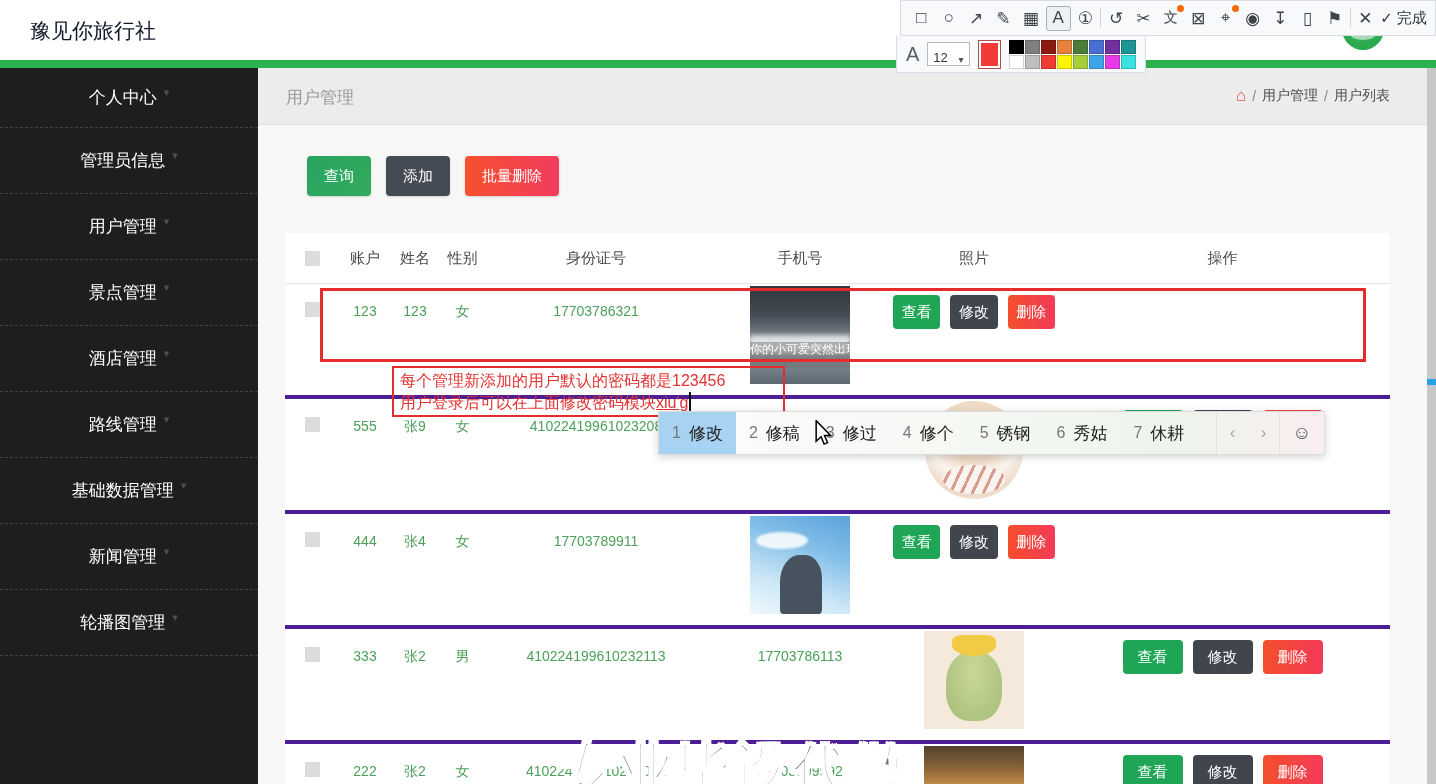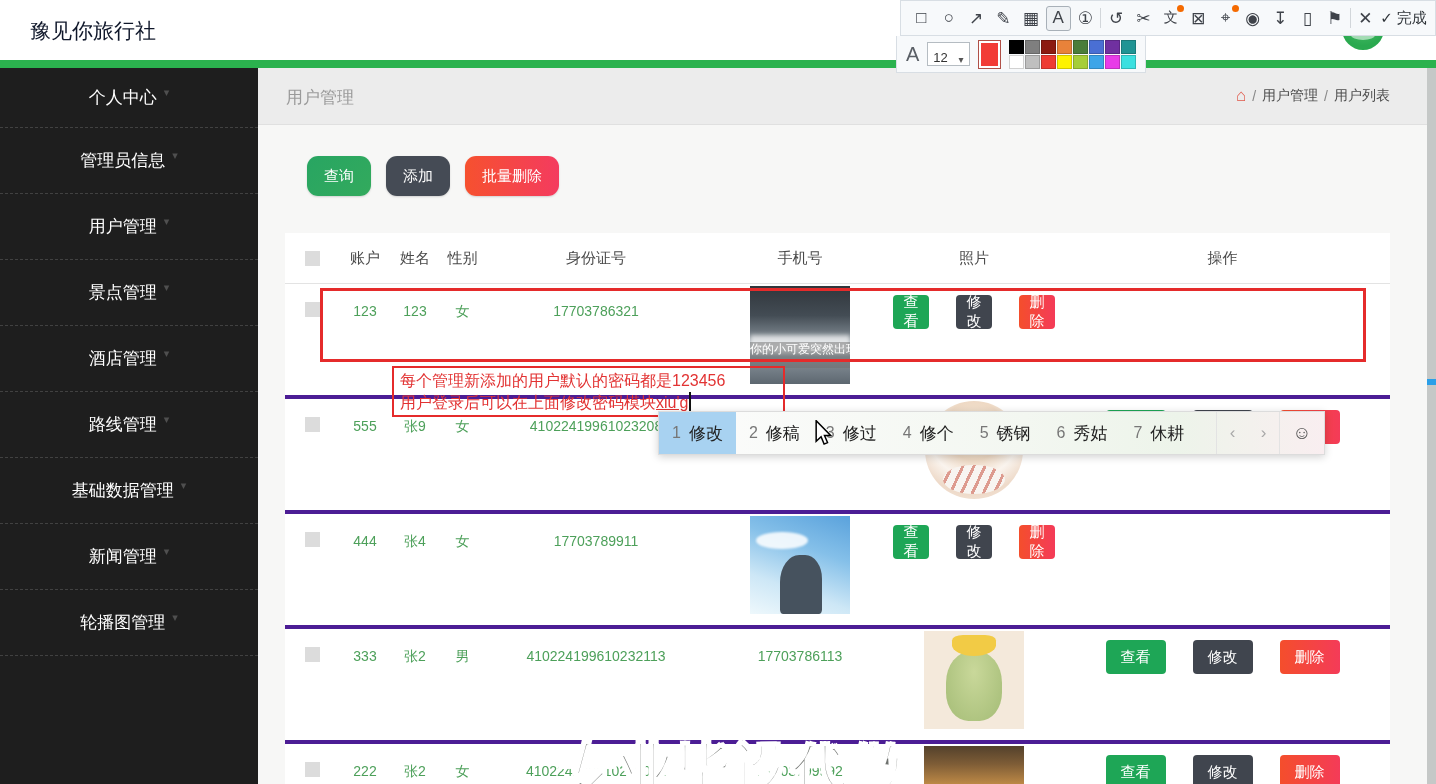--- a/index.html
+++ b/index.html
@@ -52,38 +52,38 @@
         border-bottom:1px solid #e0e0e0;box-sizing:border-box;z-index:1}
   .page-title{left:286px;top:86px;font-size:17px;color:#9a9a9a;z-index:2}
   .breadcrumb{right:46px;top:87px;font-size:14px;color:#4c4c4c;z-index:2;display:flex;
         align-items:center;gap:6px}
   .bc-home{color:#e0584a;font-size:17px;line-height:14px}
   .bc-sep{color:#888}
   .main-bg{left:258px;top:125px;width:1169px;height:659px;background:#f7f7f6;z-index:1}
 
   
   .btn-row{left:307px;top:156px;z-index:3;display:flex;gap:15px}
-  .tbtn{height:40px;border:none;border-radius:11px;color:#fff;font-size:15px;display:inline-flex;
+  .tbtn{height:40px;border:none;border-radius:4px;color:#fff;font-size:15px;display:inline-flex;
         align-items:center;justify-content:center;padding:0 17px;cursor:pointer;
         font-family:Liberation Serif, serif;box-shadow:0 1px 2px rgba(0,0,0,.15)}
   .tbtn.query{background:linear-gradient(135deg,#28a562,#33aa5d)}
   .tbtn.add{background:#454b55}
   .tbtn.batch{background:linear-gradient(90deg,#f6512f,#f43b5f)}
 
   
   .card{left:285px;top:233px;width:1105px;background:#fff;z-index:3}
   .trow{display:grid;grid-template-columns:55px 50px 50px 45px 222px 186px 162px 335px}
   .thead{height:50px;border-bottom:1px solid #e3e3e3}
   .thead .hc{line-height:50px;text-align:center;font-size:15px;color:#4a4a4a}
   .tbody-row{height:111px;border-bottom:4px solid #4c1d95}
   .c{text-align:center;font-size:14px;color:#4da05a;padding-top:19px;box-sizing:border-box}
   .cb{width:15px;height:15px;background:#dcdcdc;margin:18px auto 0}
   .thead .cb{margin-top:18px}
   .ph{width:100px;height:98px;margin:2px auto 0;position:relative;overflow:hidden}
-  .acts{display:flex;gap:27px;justify-content:center;padding-top:11px}
+  .acts{display:flex;gap:10px;justify-content:center;padding-top:11px}
   .sbtn{width:60px;height:34px;border:none;border-radius:4px;color:#fff;font-size:15px;
         display:flex;align-items:center;justify-content:center;cursor:pointer;font-family:inherit}
   .sbtn.view{background:#1ea656}
   .sbtn.edit{background:#40454e}
   .sbtn.del{background:linear-gradient(90deg,#f44e2c,#f43b58)}
 
   
   .ph1{background:linear-gradient(180deg,#30363c 0%,#434c54 30%,#7b858d 52%,#c2ccd2 62%,#8a949c 72%,#5d6770 100%)}
   .ph1 .band{position:absolute;left:0;right:0;top:50%;height:18%;background:rgba(255,255,255,.7);filter:blur(2px)}
   .ph1 .cap{position:absolute;left:0;right:0;bottom:16px;height:26px;font-size:12px;color:#fff;

